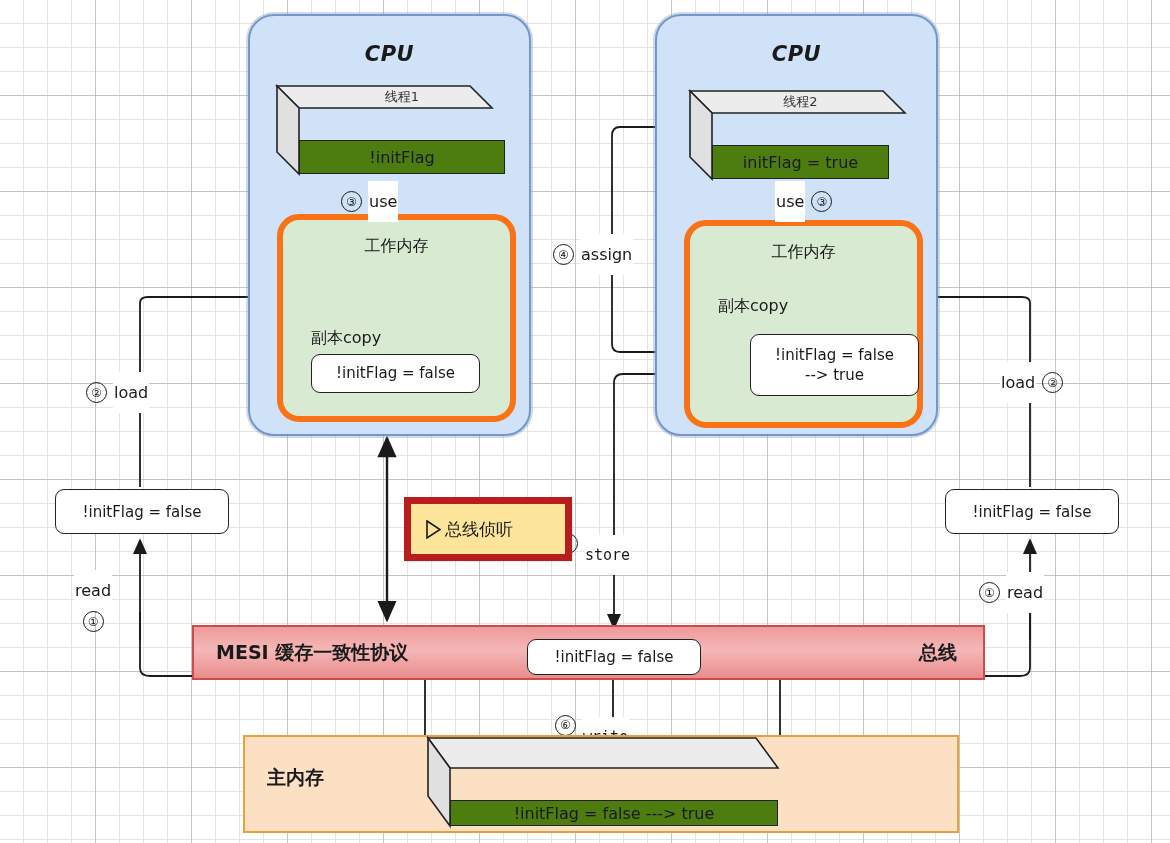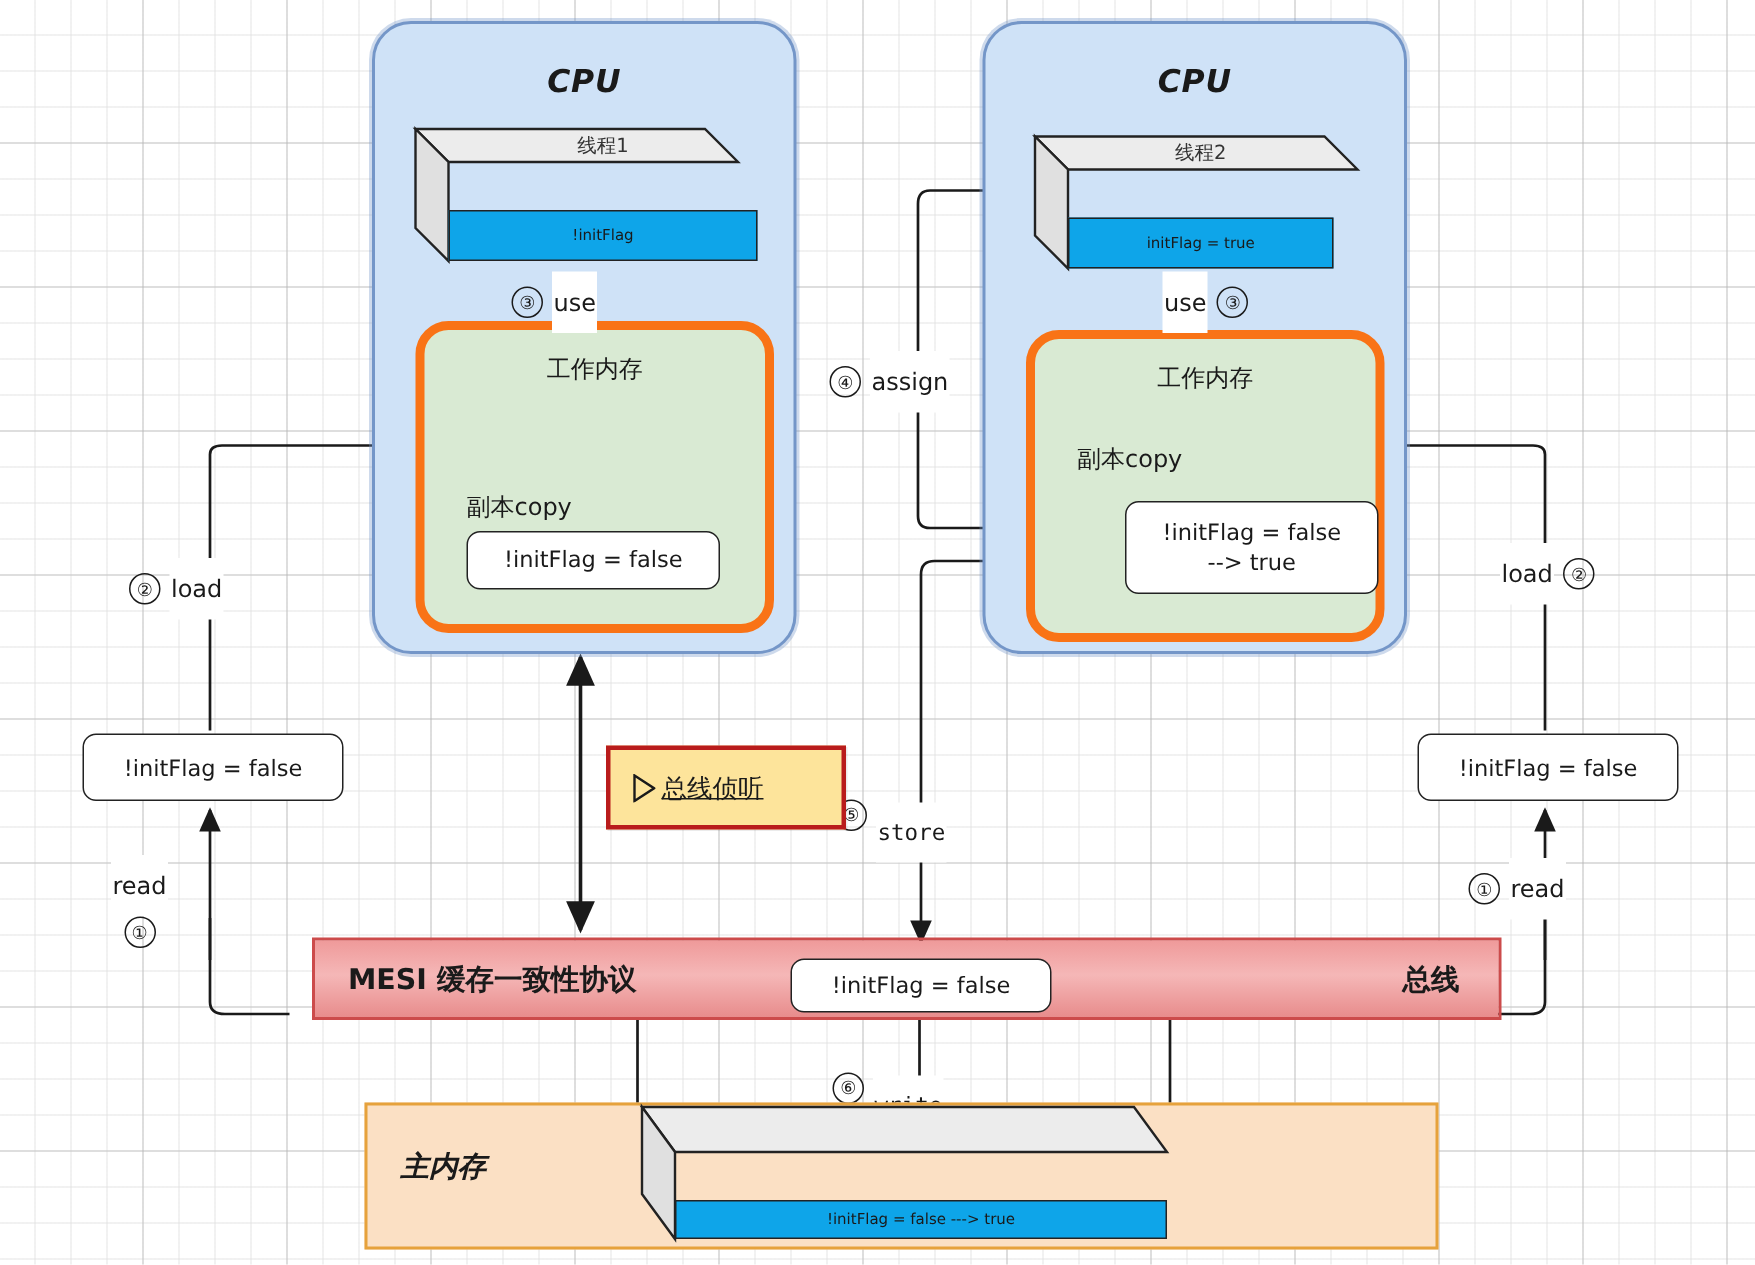--- a/index.html
+++ b/index.html
@@ -40,22 +40,22 @@
   .copybox{
     position:absolute;background:#ffffff;border:1.6px solid #222;border-radius:9px;
     display:flex;flex-direction:column;align-items:center;justify-content:center;
     font-size:15px;line-height:1.35;
   }
 
   
   .cube{position:absolute;}
   .cube .front{
     position:absolute;left:22px;top:22px;right:0;bottom:0;
-    background:#0ea5e9;border:1.6px solid #222;
-    display:flex;align-items:center;justify-content:center;font-size:10px;margin-top:32px;
+    background:#4d7c0f;border:1.6px solid #222;
+    display:flex;align-items:center;justify-content:center;font-size:16px;margin-top:32px;
   }
   .cube .top-label{
     position:absolute;left:22px;top:0;right:0;height:22px;
     display:flex;align-items:center;justify-content:center;font-size:13px;
     color:#333;z-index:3;
   }
   .cube svg{position:absolute;left:0;top:0;overflow:visible;}
 
   
   .notebox{
@@ -70,28 +70,27 @@
     border:2px solid #cc4b4b;
     display:flex;align-items:center;
   }
   .bus-left{position:absolute;left:22px;font-size:19px;font-weight:bold;}
   .bus-right{position:absolute;right:26px;font-size:19px;font-weight:bold;}
 
   
   .mainmem{
     position:absolute;background:#fbe0c4;border:2px solid #e6a23c;
   }
-  .mainmem-title{position:absolute;left:22px;top:28px;font-size:19px;font-weight:bold;font-style:italic;}
+  .mainmem-title{position:absolute;left:22px;top:28px;font-size:19px;font-weight:bold;}
 
   
   .sniff{
-    position:absolute;background:#fde49b;border:3px solid #b91c1c;
+    position:absolute;background:#fde49b;border:7px solid #b91c1c;
     display:flex;align-items:center;gap:4px;padding:0 10px;font-size:17px;
     box-shadow:1px 1px 0 rgba(0,0,0,.08);
-    text-decoration:underline;
   }
   .tri{
     width:0;height:0;border-left:14px solid transparent;border-top:9px solid transparent;
     border-bottom:9px solid transparent;
   }
 
   
   .step{position:absolute;display:flex;align-items:center;gap:6px;font-size:16px;}
   .circ{
     width:19px;height:19px;border:1.4px solid #1a1a1a;border-radius:50%;
@@ -246,21 +245,21 @@
   </div>
 
   <div class="sniff" style="left:404px;top:497px;width:134px;height:50px;">
     <span class="tri" style="border-left:0;border-top:9px solid transparent;border-bottom:9px solid transparent;width:0;height:0;border-right:0;"></span>
     <svg width="16" height="19" style="flex:0 0 auto;">
       <polygon points="2,1 15,9.5 2,18" fill="none" stroke="#1a1a1a" stroke-width="1.6"></polygon>
     </svg>
     <span>总线侦听</span>
   </div>
 
-  <div class="busbar" style="left:208px;top:625px;width:789px;height:51px;text-align:center;">
+  <div class="busbar" style="left:192px;top:625px;width:789px;height:51px;text-align:center;">
     <span class="bus-left">MESI 缓存一致性协议</span>
     <span class="bus-right">总线</span>
   </div>
   <div class="notebox" style="left:527px;top:639px;width:172px;height:34px;">
     <span>!initFlag = false</span>
   </div>
 
   <div class="mainmem" style="left:243px;top:735px;width:712px;height:94px;">
     <span class="mainmem-title">主内存</span>
   </div>

